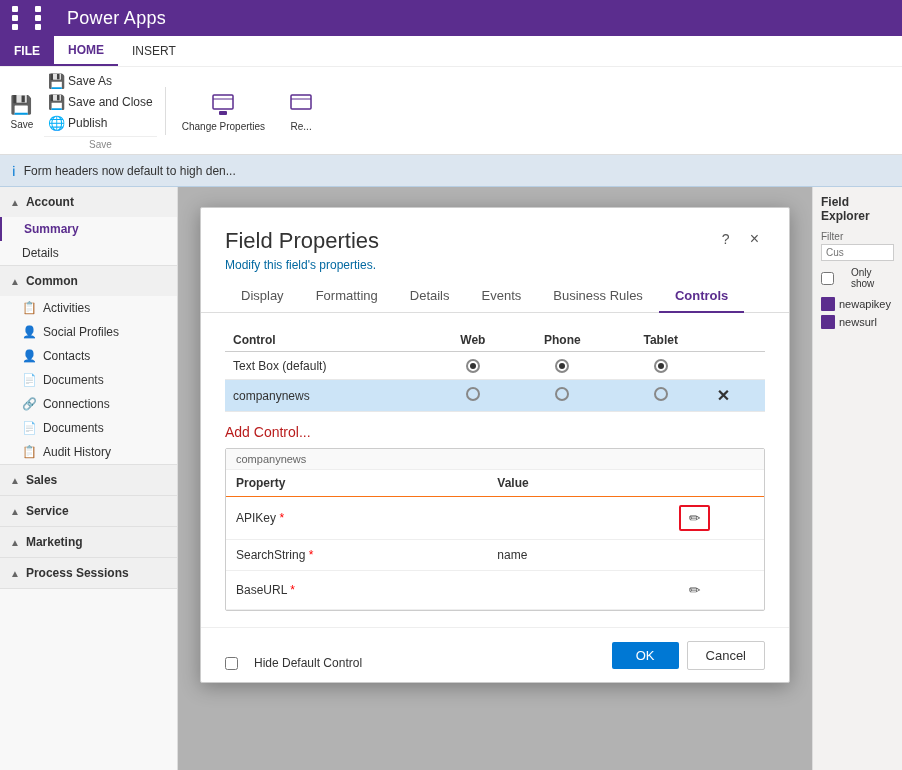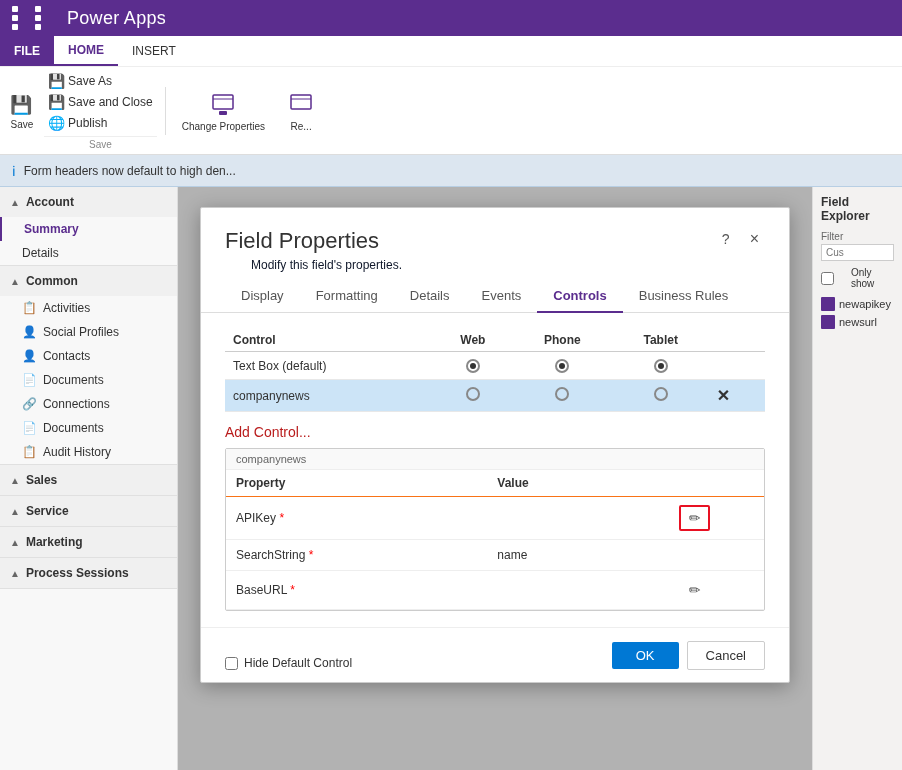--- a/index.html
+++ b/index.html
@@ -283,23 +283,22 @@
       justify-content: space-between;
       padding: 20px 24px 8px 24px;
     }
     .dialog-title {
       font-size: 22px;
       font-weight: 300;
       color: #333;
     }
     .dialog-subtitle {
       font-size: 12px;
-      color: #0f172a;
+      color: #0369a1;
       margin-top: 4px;
-      margin-left: 26px;
     }
     .dialog-header-actions {
       display: flex;
       align-items: center;
       gap: 8px;
     }
     .dialog-help-btn {
       background: none;
       border: none;
       font-size: 14px;
@@ -459,21 +458,21 @@
       display: flex;
       justify-content: flex-end;
       align-items: center;
       padding: 12px 24px;
       border-top: 1px solid #eee;
       gap: 8px;
     }
     .dialog-hide-control {
       display: flex;
       align-items: center;
-      gap: 6px;
+      gap: 16px;
       font-size: 12px;
       color: #333;
       margin-right: auto;
       margin-top: 16px;
     }
     .btn-ok {
       background: #0078d4;
       color: white;
       border: none;
       padding: 6px 24px;
@@ -659,22 +658,22 @@
             <button class="dialog-help-btn">?</button>
             <button class="dialog-close-btn">×</button>
           </div>
         </div>
 
         <div class="dialog-tabs">
           <button class="dialog-tab">Display</button>
           <button class="dialog-tab">Formatting</button>
           <button class="dialog-tab">Details</button>
           <button class="dialog-tab">Events</button>
+          <button class="dialog-tab">Business Rules</button>
           <button class="dialog-tab active">Controls</button>
-          <button class="dialog-tab">Business Rules</button>
         </div>
 
         <div class="dialog-body">
           
           <table class="controls-table">
             <thead>
               <tr>
                 <th>Control</th>
                 <th class="center">Web</th>
                 <th class="center">Phone</th>

